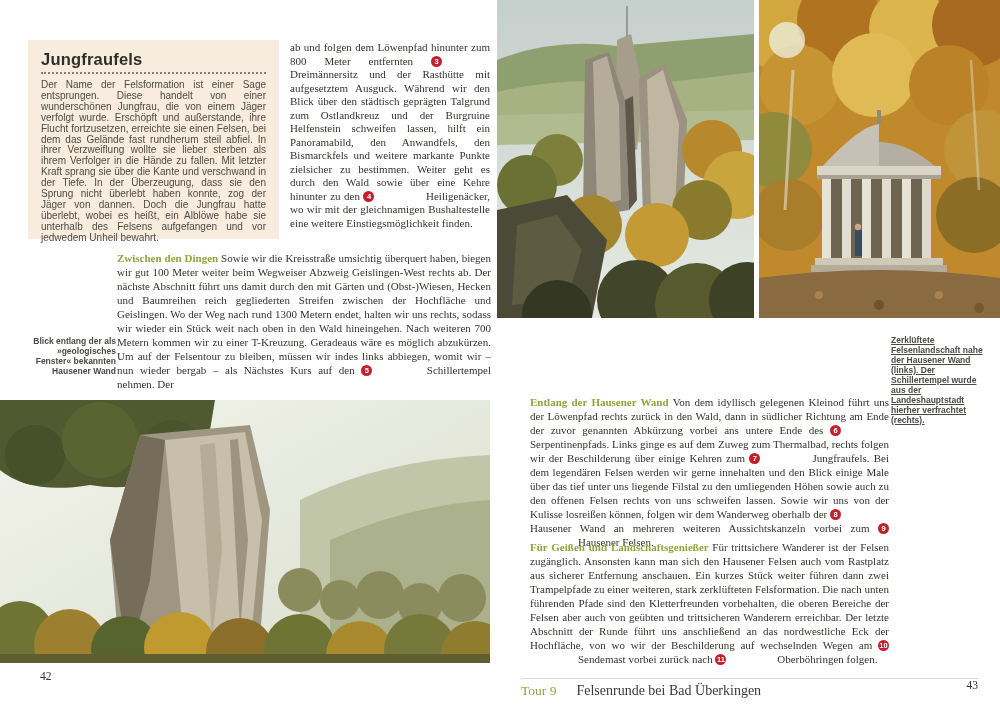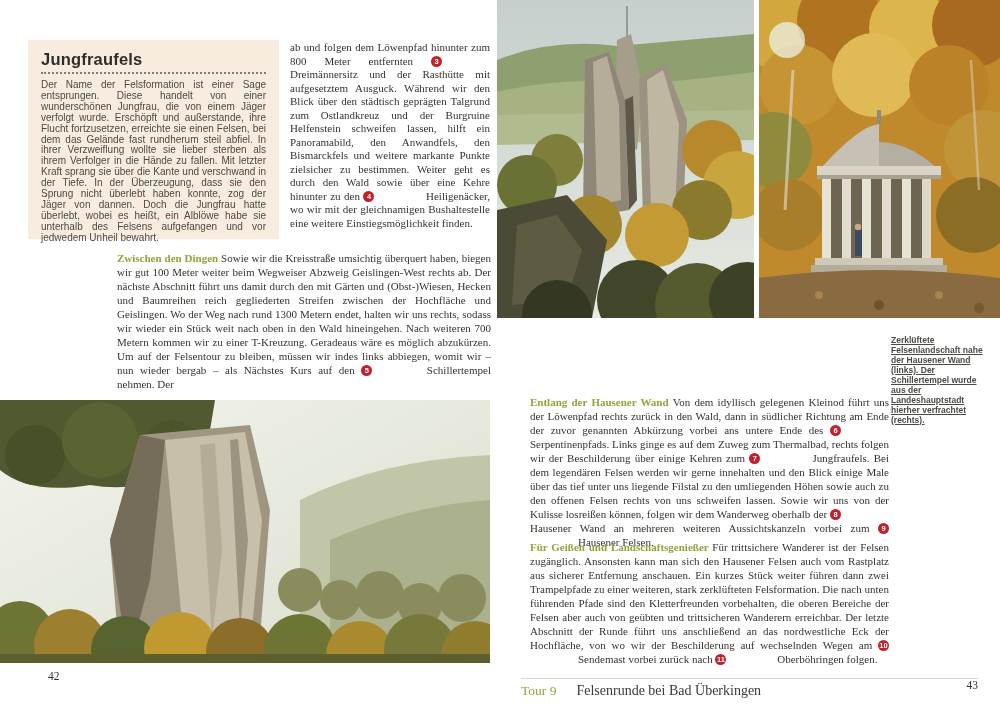--- a/index.html
+++ b/index.html
@@ -92,20 +92,21 @@
   <div class="abs infobox" style="left:28px; top:40px; width:251px; height:199px;">
     <div class="infobox-title">Jungfraufels</div>
     <div class="infobox-rule"></div>
     <div class="infobox-body">Der Name der Felsformation ist einer Sage entsprungen. Diese handelt von einer wunderschönen Jungfrau, die von einem Jäger verfolgt wurde. Erschöpft und außerstande, ihre Flucht fortzusetzen, erreichte sie einen Felsen, bei dem das Gelände fast rundherum steil abfiel. In ihrer Verzweiflung wollte sie lieber sterben als ihrem Verfolger in die Hände zu fallen. Mit letzter Kraft sprang sie über die Kante und verschwand in der Tiefe. In der Überzeugung, dass sie den Sprung nicht überlebt haben konnte, zog der Jäger von dannen. Doch die Jungfrau hatte überlebt, wobei es heißt, ein Alblöwe habe sie unterhalb des Felsens aufgefangen und vor jedwedem Unheil bewahrt.</div>
   </div>
 
   <div class="abs serif-text col-text" style="left:290px; top:41px; width:200px; height:215px;"><span class="seg-text">ab und folgen dem Löwenpfad hinunter zum 800 Meter entfernten </span><span class="seg-marker">3</span><span class="seg-bold"> Dreimännersitz</span><span class="seg-text"> und der Rasthütte mit aufgesetztem Ausguck. Während wir den Blick über den städtisch geprägten Talgrund zum Ostlandkreuz und der Burgruine Helfenstein schweifen lassen, hilft ein Panoramabild, den Anwandfels, den Bismarckfels und weitere markante Punkte zielsicher zu bestimmen. Weiter geht es durch den Wald sowie über eine Kehre hinunter zu den </span><span class="seg-marker">4</span><span class="seg-bold"> Heiligenäcker</span><span class="seg-text">, wo wir mit der gleichnamigen Bushaltestelle eine weitere Einstiegsmöglichkeit finden.</span></div>
 
   <div class="abs serif-text" style="left:117px; top:251px; width:374px; height:142px;"><span class="seg-lead">Zwischen den Dingen </span><span class="seg-text">Sowie wir die Kreisstraße umsichtig überquert haben, biegen wir gut 100 Meter weiter beim Wegweiser Abzweig Geislingen-West rechts ab. Der nächste Abschnitt führt uns damit durch den mit Gärten und (Obst-)Wiesen, Hecken und Baumreihen reich gegliederten Streifen zwischen der Hochfläche und Geislingen. Wo der Weg nach rund 1300 Metern endet, halten wir uns rechts, sodass wir wieder ein Stück weit nach oben in den Wald hineingehen. Nach weiteren 700 Metern kommen wir zu einer T-Kreuzung. Geradeaus wäre es möglich abzukürzen. Um auf der Felsentour zu bleiben, müssen wir indes links abbiegen, womit wir – nun wieder bergab – als Nächstes Kurs auf den </span><span class="seg-marker">5</span><span class="seg-bold"> Schillertempel</span><span class="seg-text"> nehmen. Der</span></div>
 
+  <div class="abs caption caption-right-align" style="left:28px; top:336px; width:88px;">Blick entlang der als »geologisches Fenster« bekannten Hausener Wand</div>
 
   <div class="abs photo" style="left:0px; top:400px; width:490px; height:263px;">
     <svg viewBox="0 0 490 263" preserveAspectRatio="none">
       <defs>
         <linearGradient id="lg-sky" x1="0" y1="0" x2="1" y2="1">
           <stop offset="0" stop-color="#f3f4ec"></stop>
             <stop offset="1" stop-color="#d9decd"></stop>
         </linearGradient>
       </defs>
       <rect width="490" height="263" fill="url(#lg-sky)"></rect>
@@ -133,21 +134,21 @@
       <circle cx="180" cy="248" r="36" fill="#c0992f"></circle>
       <circle cx="240" cy="252" r="34" fill="#8a6e2a"></circle>
       <circle cx="300" cy="250" r="36" fill="#6e7434"></circle>
       <circle cx="360" cy="255" r="34" fill="#a98a2e"></circle>
       <circle cx="420" cy="250" r="36" fill="#77793a"></circle>
       <circle cx="475" cy="255" r="34" fill="#8f7c2f"></circle>
       <rect y="254" width="490" height="9" fill="#5d5f2e"></rect>
     </svg>
   </div>
 
-  <div class="abs page-num" style="left:48px; top:670px;">42</div>
+  <div class="abs page-num" style="left:40px; top:670px;">42</div>
 
   <div class="abs photo" style="left:497px; top:0px; width:257px; height:318px;">
     <svg viewBox="0 0 257 318" preserveAspectRatio="none">
       <defs>
         <linearGradient id="ag-sky" x1="0" y1="0" x2="0" y2="1">
           <stop offset="0" stop-color="#c5cfcc"></stop>
             <stop offset="1" stop-color="#e6eae2"></stop>
         </linearGradient>
       </defs>
       <rect width="257" height="318" fill="url(#ag-sky)"></rect>

